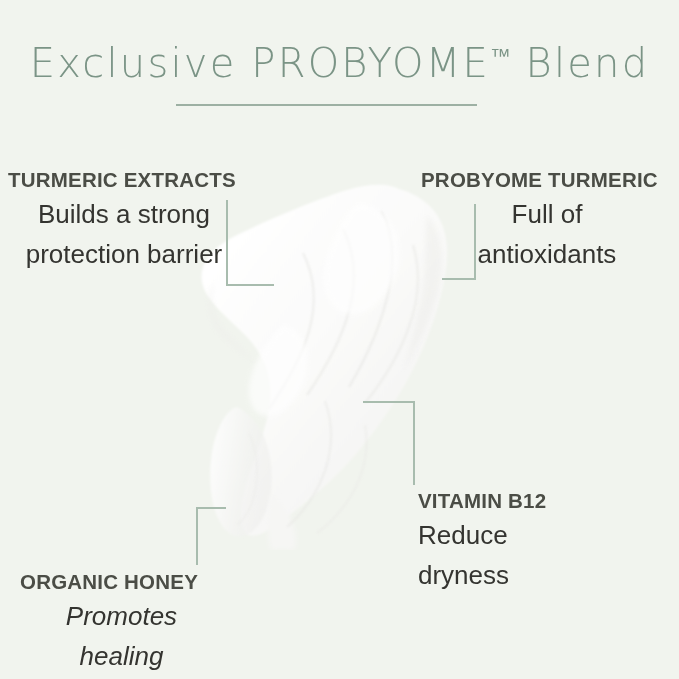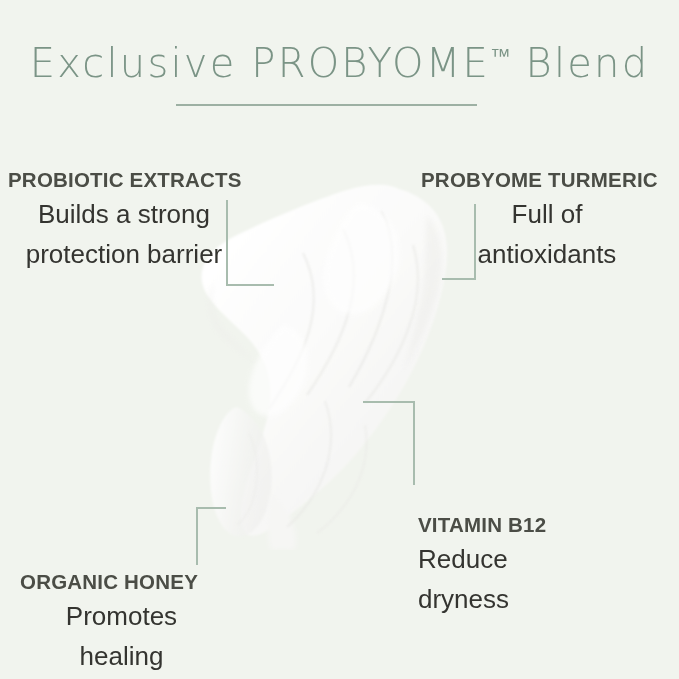--- a/index.html
+++ b/index.html
@@ -76,25 +76,25 @@
     line-height: 1.55;
     margin-top: 2px;
   }
 
   #callout-probiotic { left: 8px;   top: 168px; text-align: left;  width: 250px; }
   #callout-probiotic .body { text-align: center; width: 232px; }
 
   #callout-turmeric  { left: 421px; top: 168px; text-align: left;  width: 252px; }
   #callout-turmeric .body { text-align: center; width: 252px; }
 
-  #callout-vitamin   { left: 418px; top: 489px; text-align: left;  width: 240px; margin-top: 24px; }
+  #callout-vitamin   { left: 418px; top: 489px; text-align: left;  width: 240px; }
   #callout-vitamin .body { width: 160px; }
 
   #callout-honey     { left: 20px;  top: 570px; text-align: left;  width: 230px; }
-  #callout-honey .body { text-align: center; width: 203px; }
+  #callout-honey .body { text-align: center; width: 203px; font-style: italic; }
 
   
   .connector {
     position: absolute;
     background: transparent;
   }
   .conn-v { position: absolute; width: 2px; background: #a8bcae; }
   .conn-h { position: absolute; height: 2px; background: #a8bcae; }
 </style>
 </head>
@@ -206,21 +206,21 @@
     <div class="conn-h" style="left:363px; top:401px; width:52px;"></div>
     <div class="conn-v" style="left:413px; top:401px; height:84px;"></div>
   </div>
 
   <div class="connector">
     <div class="conn-h" style="left:196px; top:507px; width:30px;"></div>
     <div class="conn-v" style="left:196px; top:507px; height:58px;"></div>
   </div>
 
   <div class="callout" id="callout-probiotic">
-    <div class="heading">PROBIOTIC EXTRACTS</div>
+    <div class="heading">TURMERIC EXTRACTS</div>
     <div class="body">
       <div>Builds a strong</div>
       <div>protection barrier</div>
     </div>
   </div>
 
   <div class="callout" id="callout-turmeric">
     <div class="heading">PROBYOME TURMERIC</div>
     <div class="body">
       <div>Full of</div>

